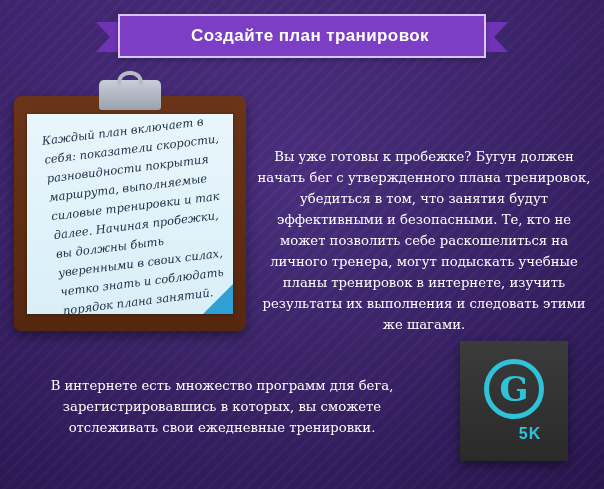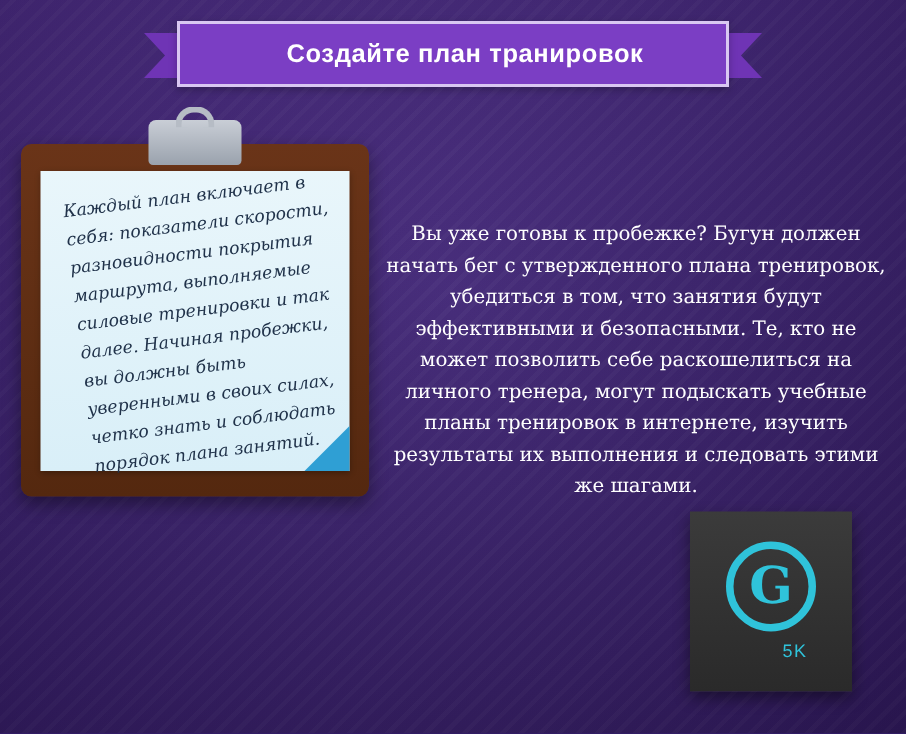--- a/index.html
+++ b/index.html
@@ -205,22 +205,22 @@
   }
   .badge-letter {
     color: #2fc3da;
     font-family: "DejaVu Serif", serif;
     font-weight: bold;
     font-size: 34px;
     line-height: 34px;
   }
   .badge-caption {
     color: #2fc3da;
-    font-size: 12px;
-    font-weight: normal;
+    font-size: 16px;
+    font-weight: bold;
     letter-spacing: 1px;
     margin-left: 32px;
   }
 </style>
 </head>
 <body>
 
 <div class="poster">
   <div class="poster-bg"></div>
   <div class="poster-vignette"></div>
@@ -236,20 +236,21 @@
   <div class="clipboard">
     <div class="clip-metal"></div>
     <div class="paper">
       <div class="note-text">Каждый план включает в себя: показатели скорости, разновидности покрытия маршрута, выполняемые силовые тренировки и так далее. Начиная пробежки, вы должны быть уверенными в своих силах, четко знать и соблюдать порядок плана занятий.</div>
       <div class="paper-fold"></div>
     </div>
   </div>
 
   <div class="main-copy">Вы уже готовы к пробежке? Бугун должен начать бег с утвержденного плана тренировок, убедиться в том, что занятия будут эффективными и безопасными. Те, кто не может позволить себе раскошелиться на личного тренера, могут подыскать учебные планы тренировок в интернете, изучить результаты их выполнения и следовать этими же шагами.</div>
 
+  <div class="bottom-copy">В интернете есть множество программ для бега, зарегистрировавшись в которых, вы сможете отслеживать свои ежедневные тренировки.</div>
 
   <div class="badge">
     <div class="badge-ring">
       <span class="badge-letter">G</span>
     </div>
     <div class="badge-caption">5K</div>
   </div>
 </div>
 
 </body></html>

